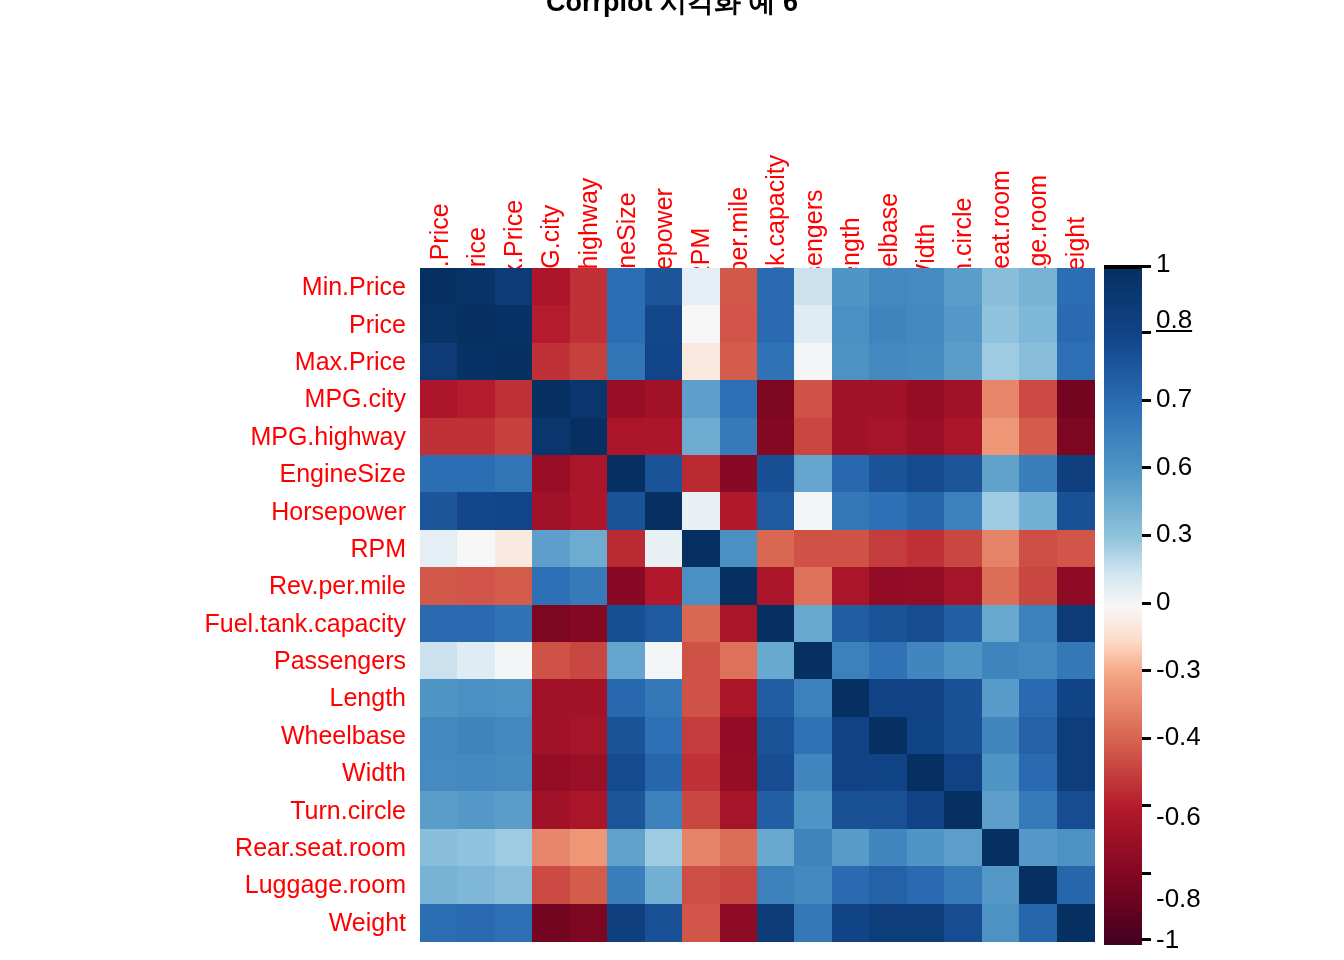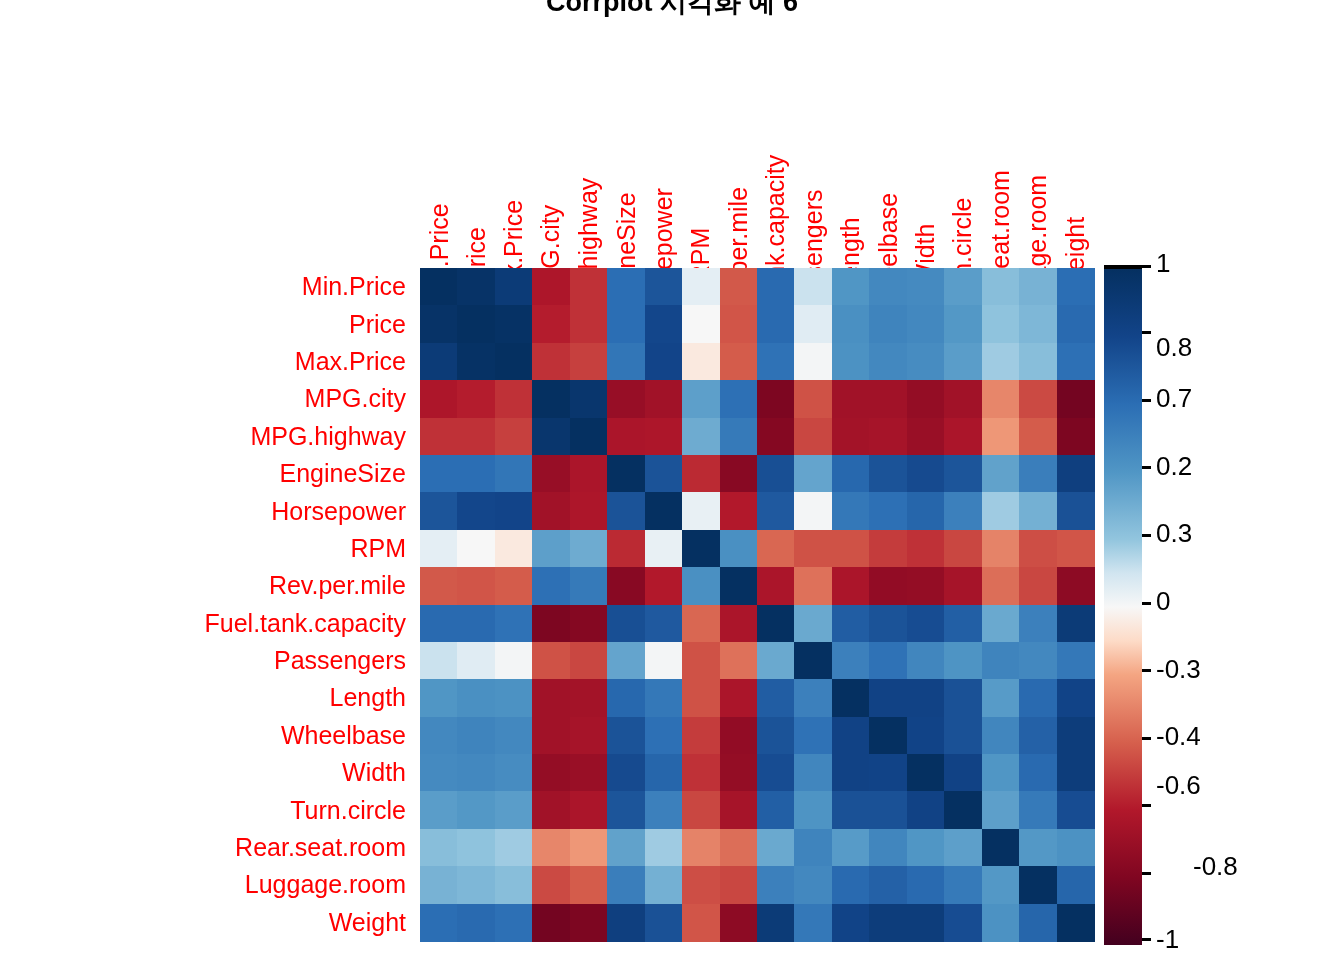--- a/index.html
+++ b/index.html
@@ -559,35 +559,35 @@
     </div>
 
   <div id="colorbar-wrap">
     <div id="colorbar">
       <div id="colorbar-grad" style="background: linear-gradient(rgb(5, 48, 97) 0%, rgb(18, 68, 137) 10%, rgb(43, 110, 180) 20%, rgb(80, 150, 197) 30%, rgb(146, 197, 222) 40%, rgb(209, 229, 240) 45%, rgb(247, 247, 247) 50%, rgb(253, 219, 199) 55%, rgb(244, 165, 130) 60%, rgb(214, 96, 77) 70%, rgb(178, 24, 43) 80%, rgb(128, 6, 33) 90%, rgb(67, 0, 31) 100%);"></div>
     </div>
     <div id="cb-axis">
         <div class="cb-tick" style="top: 0px;"></div>
         <div class="cb-tick-label" style="top: -15px;">1</div>
         <div class="cb-tick" style="top: 66.1px;"></div>
-        <div class="cb-tick-label" style="top: 69px;">0.8</div>
+        <div class="cb-tick-label" style="top: 41px; text-decoration: underline;">0.8</div>
         <div class="cb-tick" style="top: 133.7px;"></div>
         <div class="cb-tick-label" style="top: 120.2px;">0.7</div>
         <div class="cb-tick" style="top: 201.3px;"></div>
-        <div class="cb-tick-label" style="top: 187.8px;">0.2</div>
+        <div class="cb-tick-label" style="top: 187.8px;">0.6</div>
         <div class="cb-tick" style="top: 268.9px;"></div>
         <div class="cb-tick-label" style="top: 255.4px;">0.3</div>
         <div class="cb-tick" style="top: 336.5px;"></div>
         <div class="cb-tick-label" style="top: 323px;">0</div>
         <div class="cb-tick" style="top: 404.1px;"></div>
         <div class="cb-tick-label" style="top: 390.6px;">-0.3</div>
         <div class="cb-tick" style="top: 471.7px;"></div>
         <div class="cb-tick-label" style="top: 458.2px;">-0.4</div>
         <div class="cb-tick" style="top: 539.3px;"></div>
-        <div class="cb-tick-label" style="top: 507px;">-0.6</div>
+        <div class="cb-tick-label" style="top: 538px;">-0.6</div>
         <div class="cb-tick" style="top: 606.9px;"></div>
-        <div class="cb-tick-label" style="top: 588px; margin-left: 37px;">-0.8</div>
+        <div class="cb-tick-label" style="top: 620px;">-0.8</div>
         <div class="cb-tick" style="top: 673px;"></div>
         <div class="cb-tick-label" style="top: 661px;">-1</div>
       </div>
   </div>
 
 </div>
 
 </body></html>

